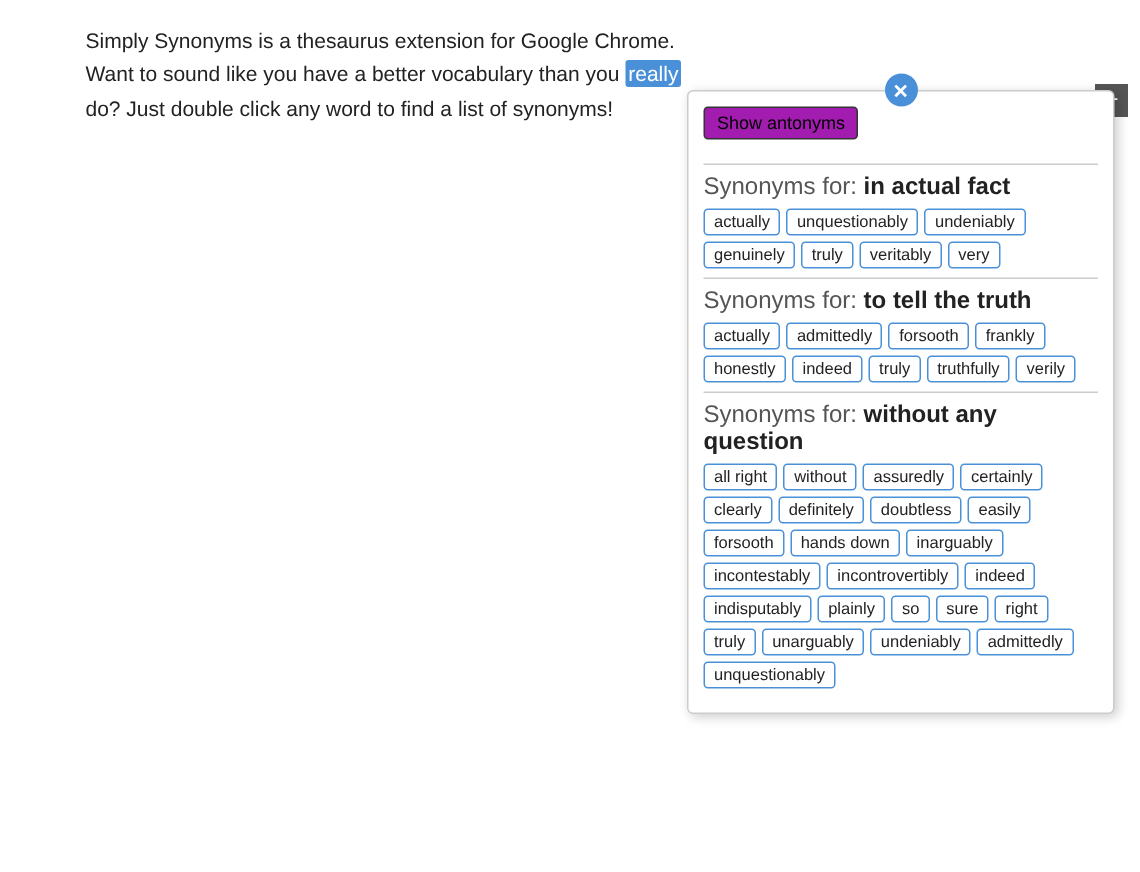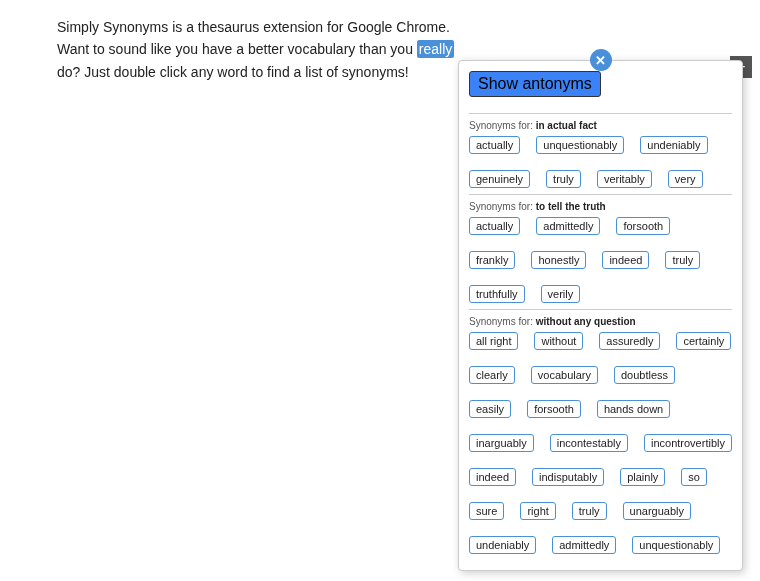--- a/index.html
+++ b/index.html
@@ -56,53 +56,53 @@
       color: white;
       font-size: 13px;
       font-weight: bold;
       cursor: pointer;
       border: none;
     }
 
     .show-antonyms-btn {
       display: inline-block;
       border: 1px solid #333;
-      background: #3b82f6;
+      background: #a21caf;
       padding: 3px 8px;
       border-radius: 3px;
       cursor: pointer;
-      font-size: 16px;
+      font-size: 12px;
       margin-bottom: 10px;
     }
 
     .divider {
       border: none;
       border-top: 1px solid #ccc;
       margin: 6px 0;
     }
 
     .synonyms-section {
       margin-bottom: 6px;
     }
 
     .synonyms-label {
-      font-size: 10px;
+      font-size: 16px;
       color: #555;
       margin-bottom: 5px;
     }
 
     .synonyms-label .meaning {
       font-weight: bold;
       color: #222;
     }
 
     .tags-container {
       display: flex;
       flex-wrap: wrap;
-      gap: 16px;
+      gap: 4px;
     }
 
     .tag {
       border: 1px solid #4a90d9;
       color: #222;
       background: #fff;
       padding: 2px 6px;
       border-radius: 3px;
       font-size: 11px;
       cursor: pointer;
@@ -180,21 +180,21 @@
   <div id="section-2" class="synonyms-section">
     <div class="synonyms-label">
       <span>Synonyms for: </span><span class="meaning">without any question</span>
     </div>
     <div class="tags-container">
     <span class="tag">all right</span>
         <span class="tag">without</span>
         <span class="tag">assuredly</span>
         <span class="tag">certainly</span>
         <span class="tag">clearly</span>
-        <span class="tag">vocabulary</span>
+        <span class="tag">definitely</span>
         <span class="tag">doubtless</span>
         <span class="tag">easily</span>
         <span class="tag">forsooth</span>
         <span class="tag">hands down</span>
         <span class="tag">inarguably</span>
         <span class="tag">incontestably</span>
         <span class="tag">incontrovertibly</span>
         <span class="tag">indeed</span>
         <span class="tag">indisputably</span>
         <span class="tag">plainly</span>

